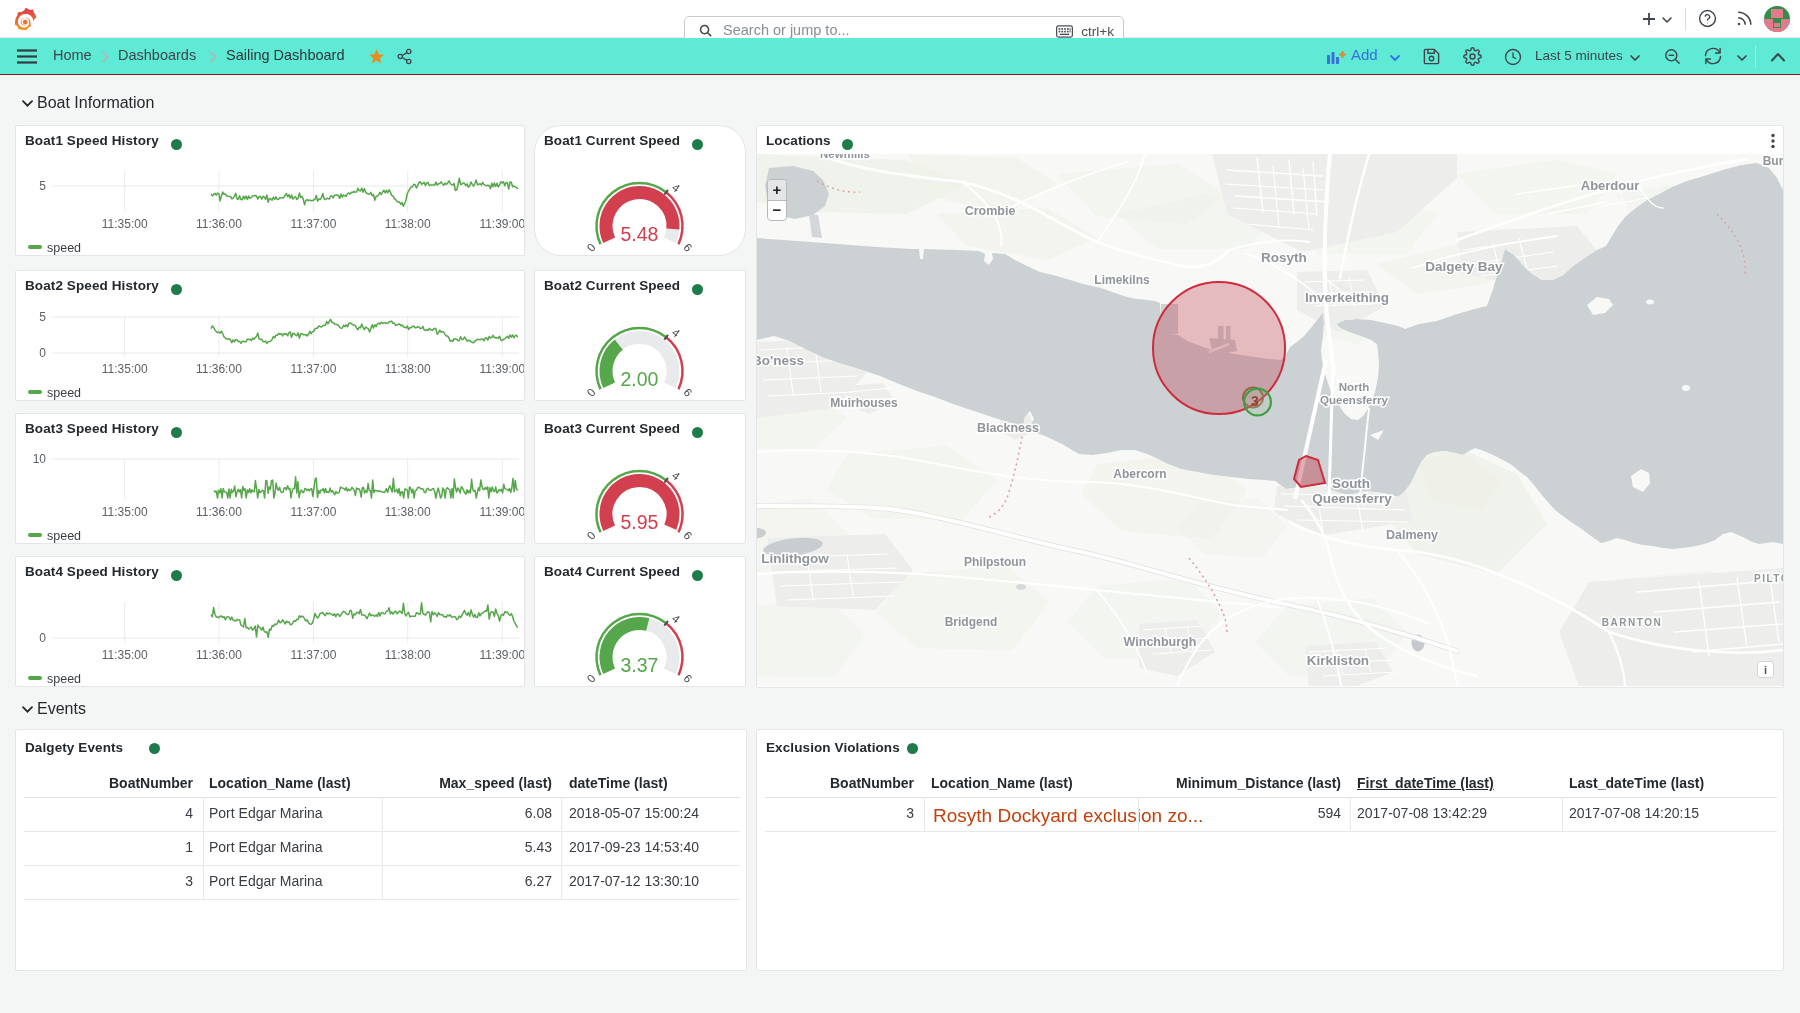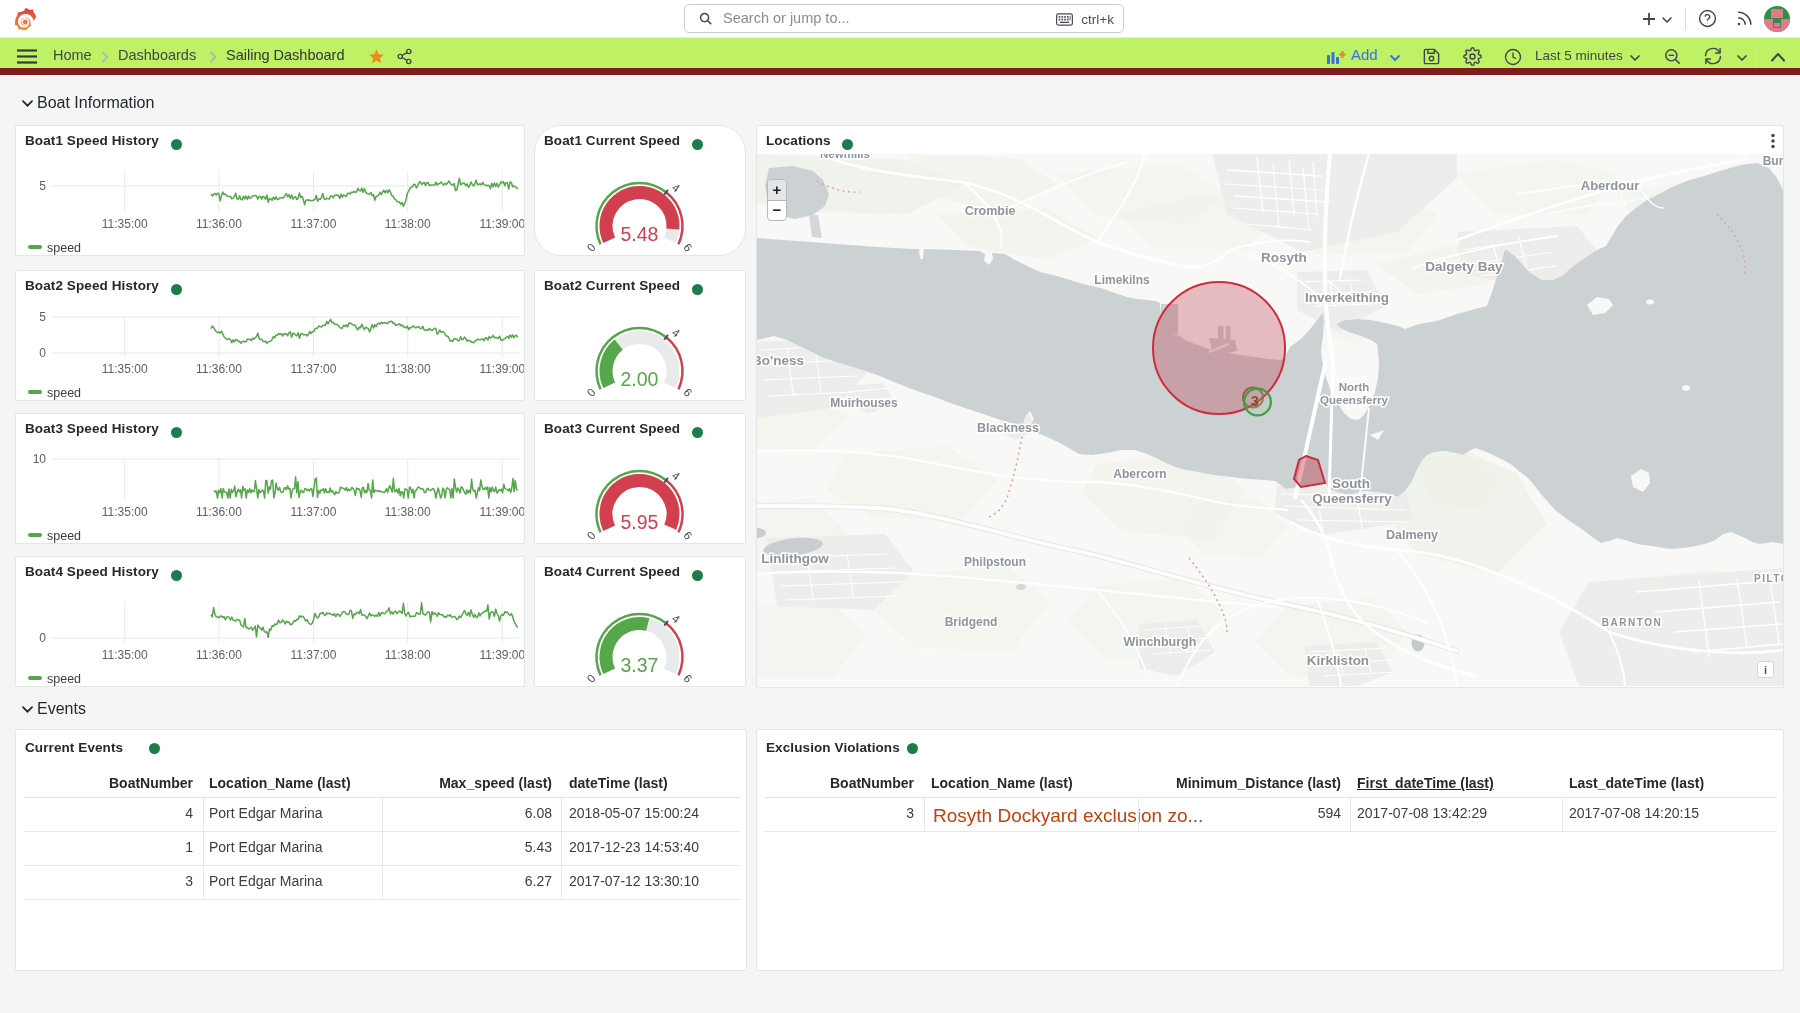--- a/index.html
+++ b/index.html
@@ -1,36 +1,36 @@
 <!DOCTYPE html>
 <html><head><meta charset="utf-8">
 <style>
 * { margin:0; padding:0; box-sizing:border-box; }
 html,body { width:1800px; height:1013px; font-family:"Liberation Sans", sans-serif; background:#f4f5f5; overflow:hidden; }
 .nav1 { position:absolute; left:0; top:0; width:1800px; height:38px; background:#ffffff; border-bottom:1px solid #e9eaeb; z-index:20; }
-.nav2 { position:absolute; left:0; top:38px; width:1800px; height:37px; background:#bef264; border-bottom:7px solid #7f1d1d; z-index:20; }
+.nav2 { position:absolute; left:0; top:38px; width:1800px; height:37px; background:#5eead4; border-bottom:1px solid #7f1d1d; z-index:20; }
 .panel { position:absolute; background:#ffffff; border:1px solid #e4e5e6; border-radius:2px; overflow:hidden;padding-left:48px; }
 .ptitle { position:absolute; left:9px; top:7px; font-size:13.5px; font-weight:600; color:#24292e; letter-spacing:0.1px; }
 .pdot { position:absolute; top:13px; width:11px; height:11px; border-radius:50%; background:#1e7b4a; }
 .sechdr { position:absolute; font-size:16px; font-weight:500; color:#24292e; }
 svg text { font-family:"Liberation Sans", sans-serif; }
 </style></head>
 <body>
 
 <div class="nav1">
 <svg width="22" height="22" viewBox="0 0 100 100" style="position:absolute;left:15px;top:8px">
 <defs>
         <linearGradient id="glogo" x1="0" y1="1" x2="0" y2="0">
           <stop offset="0" stop-color="#f8981d"></stop>
           <stop offset="1" stop-color="#e1374a"></stop>
         </linearGradient>
       </defs>
 <path fill="url(#glogo)" d="M96 44c-.2-1.9-.5-4.1-1.1-6.5-.6-2.4-1.6-5-2.9-7.8-1.4-2.7-3.1-5.6-5.4-8.3-.9-1.1-1.9-2.1-2.9-3.2 1.6-6.3-1.9-11.8-1.9-11.8-6.1-.4-9.9 1.9-11.4 2.9-.2-.1-.5-.2-.7-.3-1-.4-2.1-.8-3.2-1.2-1.1-.3-2.2-.7-3.3-.9-1.1-.3-2.3-.5-3.5-.7-.2 0-.4-.1-.6-.1C56.6 0 49 0 49 0c-5.3 6-6.3 9.6-6.6 11.7 0 0-.1.1-.1.1-1.5.4-3 .9-4.4 1.5-2 .8-3.9 1.7-5.7 2.7-1.8 1-3.6 2.1-5.2 3.3-.2.1-.4.3-.6.4-5.9-2.6-11.1-.9-11.1-.9-4.8 6.1-4.5 11.2-4 14.4-.8.9-1.6 1.9-2.3 2.9-1.9 2.6-3.4 5.4-4.6 8.2-1.2 2.8-2.1 5.7-2.7 8.6C.6 56 .3 59.1.3 62.1v.1c-4.2 5.8-3 10.9-3 10.9 4.9 5.7 10.7 6 10.7 6l.1.1c.8 1.4 1.7 2.8 2.7 4.1 1 1.3 2.1 2.5 3.2 3.7-.3 2.2-.4 5.8 2 9.9 0 0 4.8 2.1 11.1.2 1.3.7 2.7 1.3 4.1 1.8 2.2.8 4.6 1.4 6.9 1.8.6.1 1.2.2 1.8.2l.9.1c3 4.3 8.2 4.9 8.2 4.9 5.5-5.3 5.9-9.3 5.9-10.2v-.4c1.2-.8 2.3-1.7 3.3-2.7 2.2-2 4.1-4.3 5.6-6.8.1-.2.3-.5.4-.7 4.3.2 7.4-2.7 7.4-2.7.7-4.5-.3-7.4-1.1-8.9l-.3-.5c0-.2.1-.4.1-.6.3-1.1.4-2.3.5-3.4v-2.9c0-.2 0-.4-.1-.6l-.1-.6-.1-.6c-.1-.8-.3-1.5-.5-2.3-.8-3-2.2-5.8-4-8.2-1.8-2.4-4-4.4-6.4-5.9-2.4-1.5-5-2.6-7.6-3.1-1.3-.3-2.6-.4-3.9-.5h-2.2c-.2 0-.5 0-.7.1-.9.1-1.8.2-2.6.5-3.4.9-6.3 2.7-8.5 5-2.2 2.3-3.6 5-4.3 7.8-.7 2.8-.6 5.6 0 8.1.2.6.4 1.3.6 1.9.6 1.6 1.4 3 2.4 4.3 2 2.5 4.7 4.3 7.4 5.1 2.7.9 5.4.8 7.7.2 1.2-.3 2.2-.8 3.2-1.3.3-.2.6-.4.8-.5.1-.1.2-.1.3-.2.5-.4.6-1.1.3-1.6-.3-.5-.9-.6-1.4-.4-.1 0-.2.1-.3.1-.2.1-.5.2-.7.3-.8.3-1.7.5-2.6.6-1.8.2-3.8-.1-5.6-.9-1.8-.8-3.5-2.2-4.7-3.9-.6-.9-1.1-1.9-1.4-2.9-.1-.5-.3-1-.3-1.6-.1-.5-.1-1.1 0-1.6.1-2.1.9-4.2 2.2-5.9 1.3-1.7 3.2-3.1 5.3-3.8.5-.2 1.1-.3 1.6-.4.6-.1 1.1-.1 1.7-.1h.9c.3 0 .6.1.9.1.6.1 1.2.3 1.8.5 1.2.4 2.3 1 3.3 1.8 2 1.6 3.5 3.9 4 6.4.3 1.3.3 2.6.2 3.9l-.1.5c0 .2-.1.3-.1.5-.1.3-.1.6-.2 1-.2.6-.4 1.3-.6 1.9-.5 1.2-1.1 2.4-1.9 3.5-1.6 2.2-3.7 4-6.2 5.1-1.2.6-2.6 1-3.9 1.2-.7.1-1.4.2-2 .2h-1.1c-.4 0-.7-.1-1.1-.1-1.5-.2-2.9-.6-4.3-1.2-1.4-.6-2.7-1.3-3.8-2.2-2.3-1.8-4.2-4.3-5.2-7-.5-1.4-.9-2.8-1-4.3-.1-.7-.1-1.5-.1-2.2.1-.7.1-1.5.3-2.2.1-.7.3-1.5.5-2.2.2-.7.5-1.4.8-2.1.6-1.4 1.3-2.7 2.2-3.9 1.8-2.4 4.1-4.4 6.6-5.7.6-.3 1.3-.6 2-.9.7-.2 1.4-.5 2.1-.6.7-.2 1.4-.3 2.1-.4.4-.1.7-.1 1.1-.1h1.3c.8 0 1.5.1 2.3.2 3 .4 5.9 1.5 8.3 3.1 4.9 3.2 8.3 8.3 9.1 13.9.1.5.1 1 .2 1.6v3.2c0 .5-.1 1.1-.2 1.6-.1.5-.2 1.1-.3 1.6-.1.5-.3 1.1-.4 1.6-.3 1-.7 2.1-1.2 3.1-.9 2-2.1 3.9-3.5 5.6-2.8 3.4-6.6 6-10.7 7.4-2.1.7-4.2 1.1-6.4 1.2h-1.6c-.6 0-1.1 0-1.7-.1-2.2-.2-4.4-.6-6.5-1.3-4.2-1.4-8.1-3.8-11.1-7-1.5-1.6-2.8-3.3-3.9-5.2-1.1-1.9-1.9-3.9-2.5-5.9-.6-2-1-4.1-1.1-6.2v-3.2c.1-2.1.4-4.3.9-6.4.5-2.1 1.2-4.1 2.1-6.1.9-2 1.9-3.8 3.1-5.6 2.4-3.5 5.4-6.5 8.8-8.8.8-.6 1.7-1.1 2.6-1.6.9-.5 1.8-.9 2.7-1.3.9-.4 1.9-.8 2.8-1.1.5-.2 1-.3 1.4-.5.5-.1 1-.3 1.4-.4 1-.2 1.9-.5 2.9-.6.5-.1 1-.2 1.5-.2.5-.1 1-.1 1.4-.2.5 0 1-.1 1.4-.1l.6-.1h2.6c1 0 1.9.1 2.9.2 1.9.2 3.8.6 5.6 1.1 3.6 1 7 2.6 9.9 4.6.2.1.4.3.5.4.2.1.3.3.5.4.3.2.7.5 1 .8.3.3.7.5 1 .8.3.3.6.6.9.8 1.2 1.1 2.4 2.3 3.4 3.5 2 2.4 3.6 5 4.7 7.5.1.2.1.3.2.5.1.2.1.3.2.5.1.3.2.6.4.9.1.3.2.6.3.9.1.3.2.6.3.9.4 1.2.6 2.3.9 3.4.3 1.7.5 3.4.5 4.6.1.5.5.9 1 .9.5 0 1-.4 1-1 .2-1.2.2-2.7.1-4.3z"></path>
     </svg>
-<div style="position:absolute;left:684px;top:4px;width:440px;height:29px;border:1px solid #c9ccce;border-radius:5px;background:#fff;">
+<div style="position:absolute;left:684px;top:16px;width:440px;height:29px;border:1px solid #c9ccce;border-radius:5px;background:#fff;">
 <svg width="15" height="15" viewBox="0 0 24 24" fill="none" stroke="#41464c" stroke-width="2.4" style="position:absolute;left:13px;top:6px">
         <circle cx="10.5" cy="10.5" r="6.5"></circle>
         <line x1="15.5" y1="15.5" x2="21" y2="21"></line>
       </svg>
 <span style="position:absolute;left:38px;top:5px;font-size:14.5px;color:#878e94;">Search or jump to...</span>
 <svg width="17" height="13" viewBox="0 0 22 16" style="position:absolute;right:50px;top:8px">
         <rect x="0.8" y="0.8" width="20.4" height="14.4" rx="2.4" fill="none" stroke="#4a4f55" stroke-width="1.6"></rect>
         <g fill="#4a4f55">
           <rect x="3.4" y="3.6" width="2.2" height="2.2"></rect>
           <rect x="7" y="3.6" width="2.2" height="2.2"></rect>
@@ -456,36 +456,36 @@
       <text x="1015" y="428" text-anchor="middle" font-size="10" font-weight="600" fill="#8a9096" stroke="#ffffff" stroke-width="3" paint-order="stroke" opacity="0.95" letter-spacing="1.5">PILTO</text>
       <text x="1016" y="11" text-anchor="middle" font-size="12" font-weight="600" fill="#8a9096" stroke="#ffffff" stroke-width="3" paint-order="stroke" opacity="0.95">Bur</text>
     </svg>
     <div style="position:absolute;left:10px;top:53px;width:20px;height:42px;background:#fff;border:1px solid #b6b8ba;border-radius:4px;overflow:hidden;">
       <div style="width:100%;height:21px;background:#e4e5e6;border-bottom:1px solid #b6b8ba;text-align:center;font-size:15px;font-weight:700;color:#222;line-height:19px;">+</div>
       <div style="width:100%;height:20px;text-align:center;font-size:15px;font-weight:700;color:#222;line-height:18px;">−</div>
     </div>
     <div style="position:absolute;right:9px;bottom:9px;width:17px;height:17px;background:#fff;border:1px solid #d4d6d7;border-radius:3px;text-align:center;font-size:11px;font-weight:700;color:#555;line-height:16px;">i</div>
   </div>
 <div class="panel" style="left:15px;top:729px;width:732px;height:242px;">
-    <div class="ptitle" style="top:10px;">Current Events</div>
+    <div class="ptitle" style="top:10px;">Dalgety Events</div>
     <div class="pdot" style="left:133px;top:13px;"></div>
     <div style="position:absolute;right:553px;top:45px;font-size:14px;font-weight:600;color:#24292e;">BoatNumber</div>
     <div style="position:absolute;left:193px;top:45px;font-size:14px;font-weight:600;color:#24292e;">Location_Name (last)</div>
     <div style="position:absolute;right:194px;top:45px;font-size:14px;font-weight:600;color:#24292e;">Max_speed (last)</div>
     <div style="position:absolute;left:553px;top:45px;font-size:14px;font-weight:600;color:#24292e;">dateTime (last)</div>
     <div style="position:absolute;left:8px;top:67px;width:716px;height:1px;background:#dfe1e2;"></div>
     <div style="position:absolute;right:553px;top:75px;font-size:14px;color:#383d43;white-space:nowrap;">4</div>
     <div style="position:absolute;left:193px;top:75px;font-size:14px;color:#383d43;white-space:nowrap;">Port Edgar Marina</div>
     <div style="position:absolute;right:194px;top:75px;font-size:14px;color:#383d43;white-space:nowrap;">6.08</div>
     <div style="position:absolute;left:553px;top:75px;font-size:14px;color:#383d43;white-space:nowrap;">2018-05-07 15:00:24</div>
     <div style="position:absolute;left:8px;top:101px;width:716px;height:1px;background:#e7e8e9;"></div>
     <div style="position:absolute;right:553px;top:109px;font-size:14px;color:#383d43;white-space:nowrap;">1</div>
     <div style="position:absolute;left:193px;top:109px;font-size:14px;color:#383d43;white-space:nowrap;">Port Edgar Marina</div>
     <div style="position:absolute;right:194px;top:109px;font-size:14px;color:#383d43;white-space:nowrap;">5.43</div>
-    <div style="position:absolute;left:553px;top:109px;font-size:14px;color:#383d43;white-space:nowrap;">2017-12-23 14:53:40</div>
+    <div style="position:absolute;left:553px;top:109px;font-size:14px;color:#383d43;white-space:nowrap;">2017-09-23 14:53:40</div>
     <div style="position:absolute;left:8px;top:135px;width:716px;height:1px;background:#e7e8e9;"></div>
     <div style="position:absolute;right:553px;top:143px;font-size:14px;color:#383d43;white-space:nowrap;">3</div>
     <div style="position:absolute;left:193px;top:143px;font-size:14px;color:#383d43;white-space:nowrap;">Port Edgar Marina</div>
     <div style="position:absolute;right:194px;top:143px;font-size:14px;color:#383d43;white-space:nowrap;">6.27</div>
     <div style="position:absolute;left:553px;top:143px;font-size:14px;color:#383d43;white-space:nowrap;">2017-07-12 13:30:10</div>
     <div style="position:absolute;left:8px;top:169px;width:716px;height:1px;background:#e7e8e9;"></div>
     <div style="position:absolute;left:187px;top:67px;width:1px;height:102px;background:#e7e8e9;"></div>
     <div style="position:absolute;left:366px;top:67px;width:1px;height:102px;background:#e7e8e9;"></div>
     <div style="position:absolute;left:545px;top:67px;width:1px;height:102px;background:#e7e8e9;"></div>
   </div>

